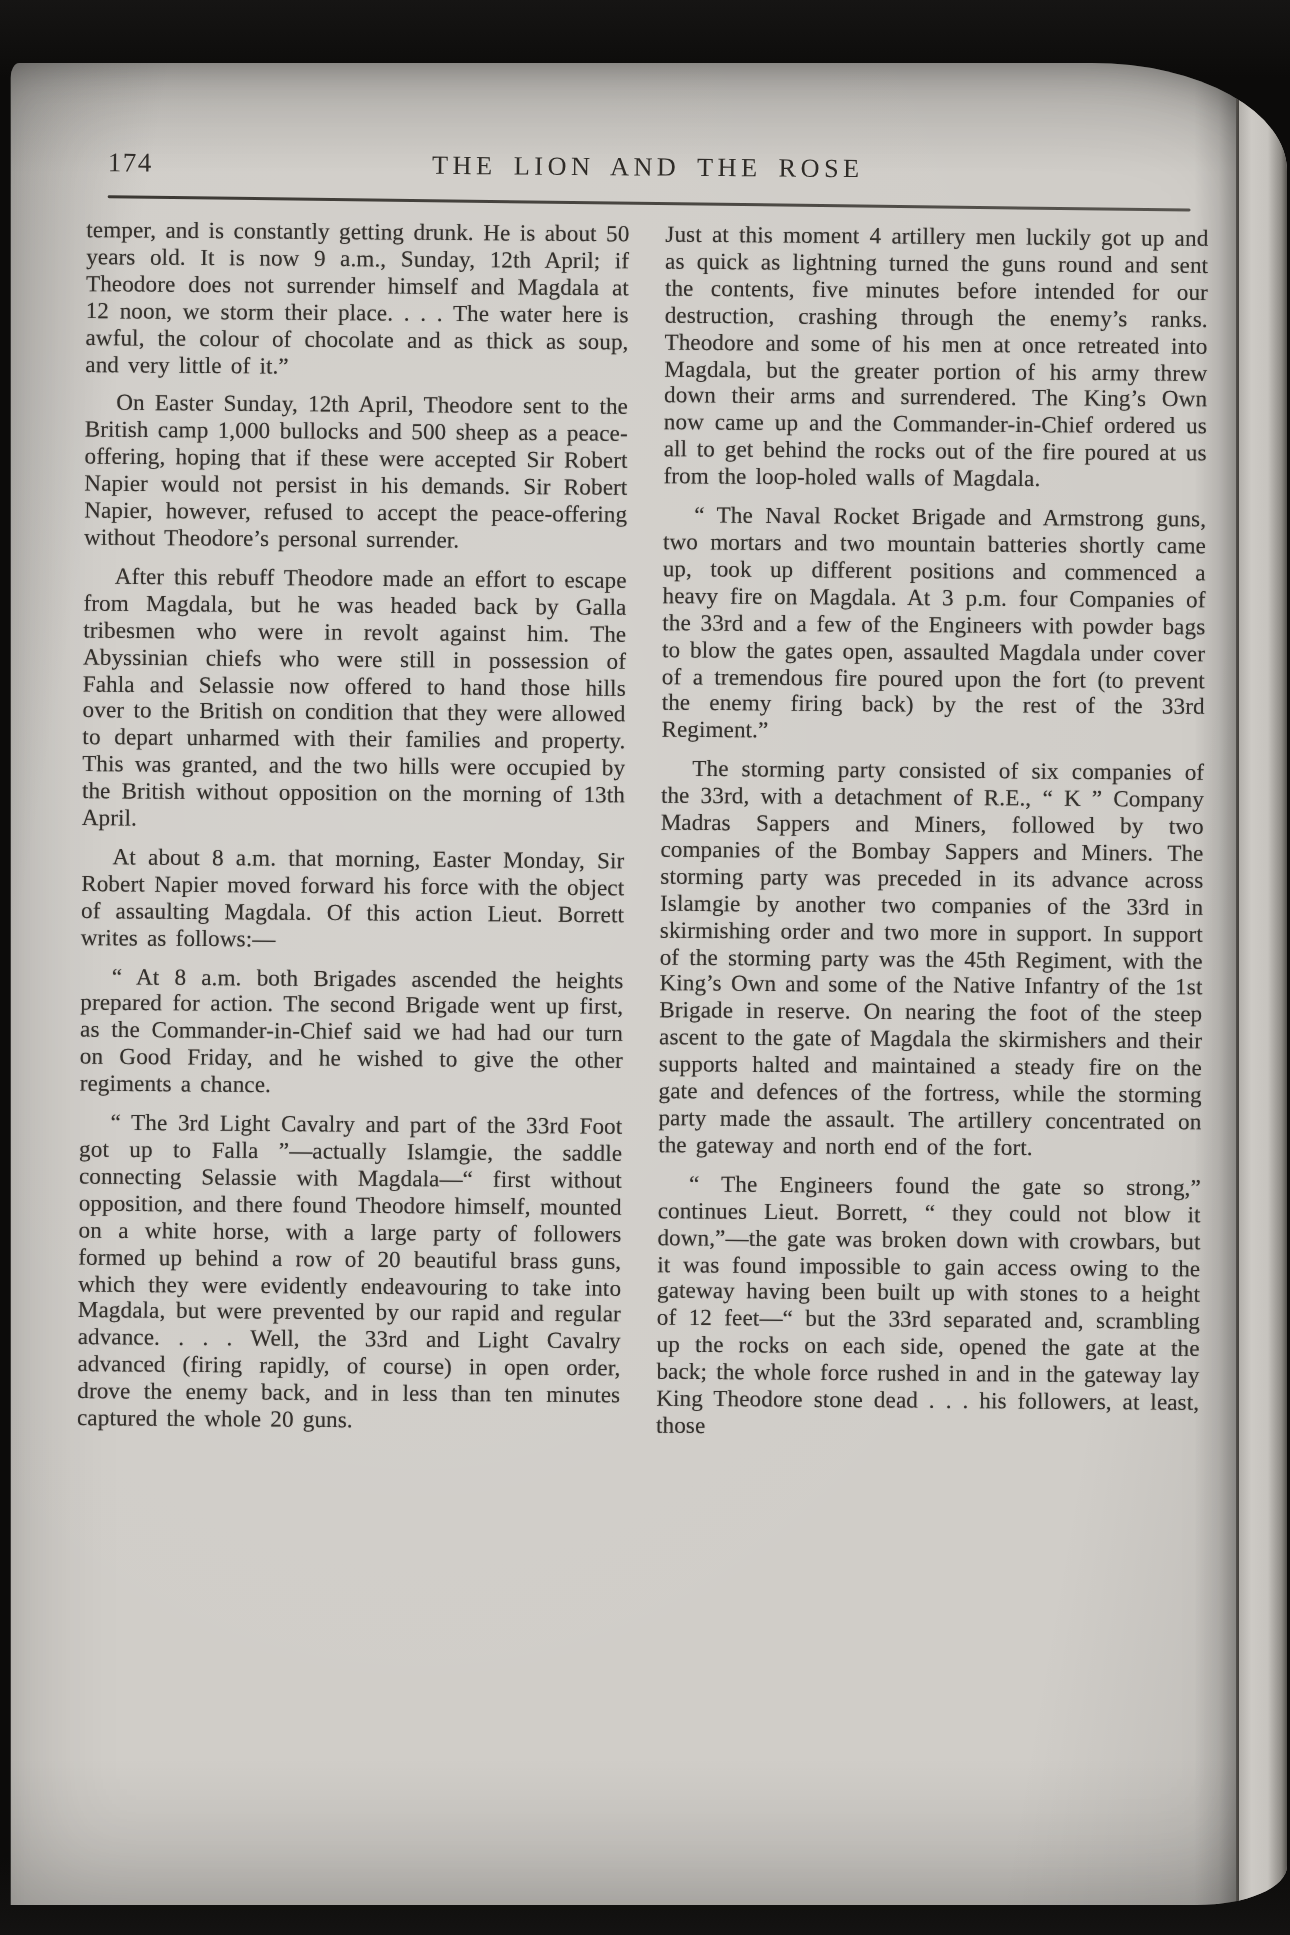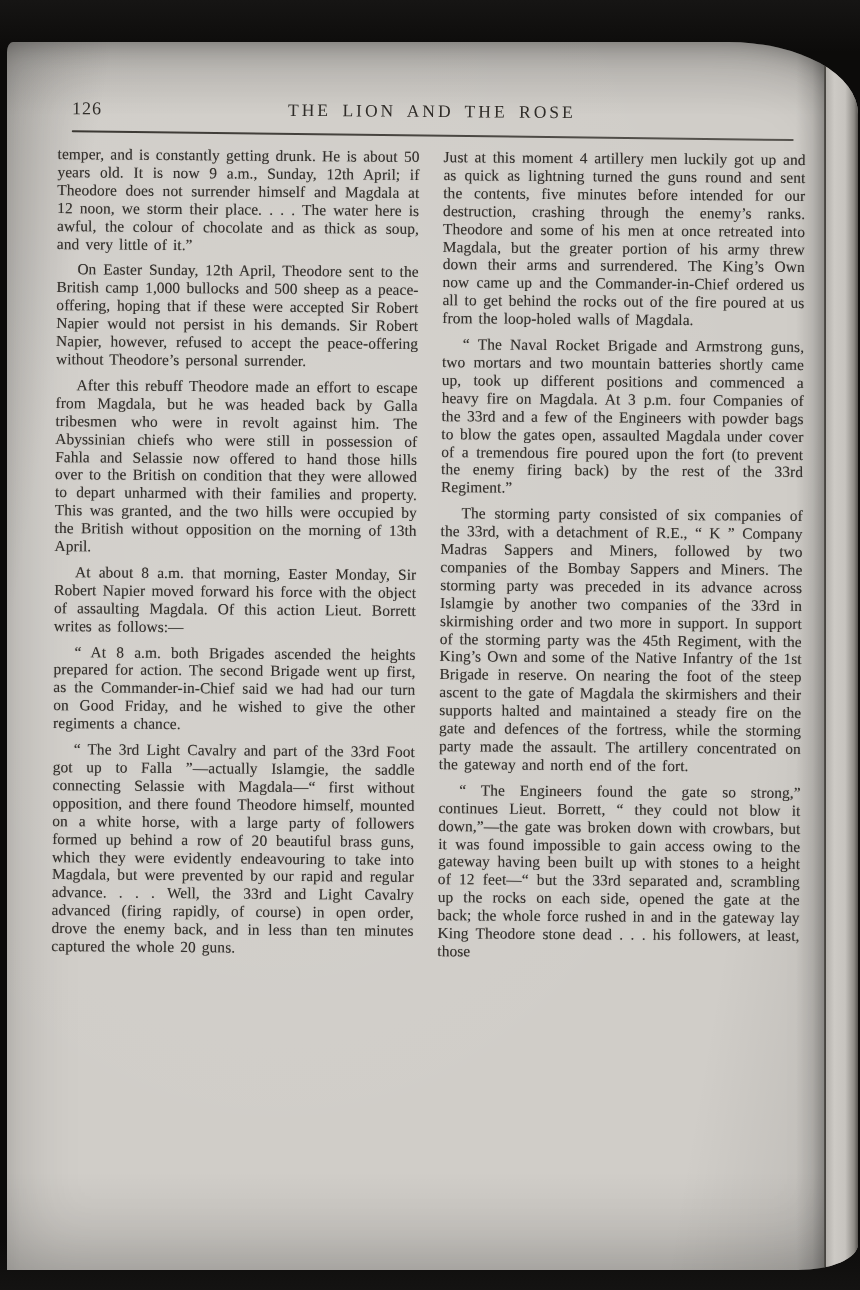--- a/index.html
+++ b/index.html
@@ -67,21 +67,21 @@
   .col p:last-child { margin-bottom: 0; }
 </style>
 </head>
 <body>
 
 <div class="scan">
   <div class="page">
     <div class="tilt">
 
       <div class="pagehead">
-        <span class="pagenum">126</span>
+        <span class="pagenum">174</span>
         <span class="runtitle">THE LION AND THE ROSE</span>
       </div>
       <div class="rule"></div>
 
       <div class="cols">
         <div class="col">
           <p>temper, and is constantly getting drunk. He is about 50 years old. It is now 9 a.m., Sunday, 12th April; if Theodore does not surrender himself and Magdala at 12 noon, we storm their place. . . . The water here is awful, the colour of chocolate and as thick as soup, and very little of it.”</p>
           <p class="ind">On Easter Sunday, 12th April, Theodore sent to the British camp 1,000 bullocks and 500 sheep as a peace-offering, hoping that if these were accepted Sir Robert Napier would not persist in his demands. Sir Robert Napier, however, refused to accept the peace-offering without Theodore’s personal surrender.</p>
           <p class="ind">After this rebuff Theodore made an effort to escape from Magdala, but he was headed back by Galla tribesmen who were in revolt against him. The Abyssinian chiefs who were still in possession of Fahla and Selassie now offered to hand those hills over to the British on condition that they were allowed to depart unharmed with their families and property. This was granted, and the two hills were occupied by the British without opposition on the morning of 13th April.</p>
           <p class="ind">At about 8 a.m. that morning, Easter Monday, Sir Robert Napier moved forward his force with the object of assaulting Magdala. Of this action Lieut. Borrett writes as follows:—</p>

